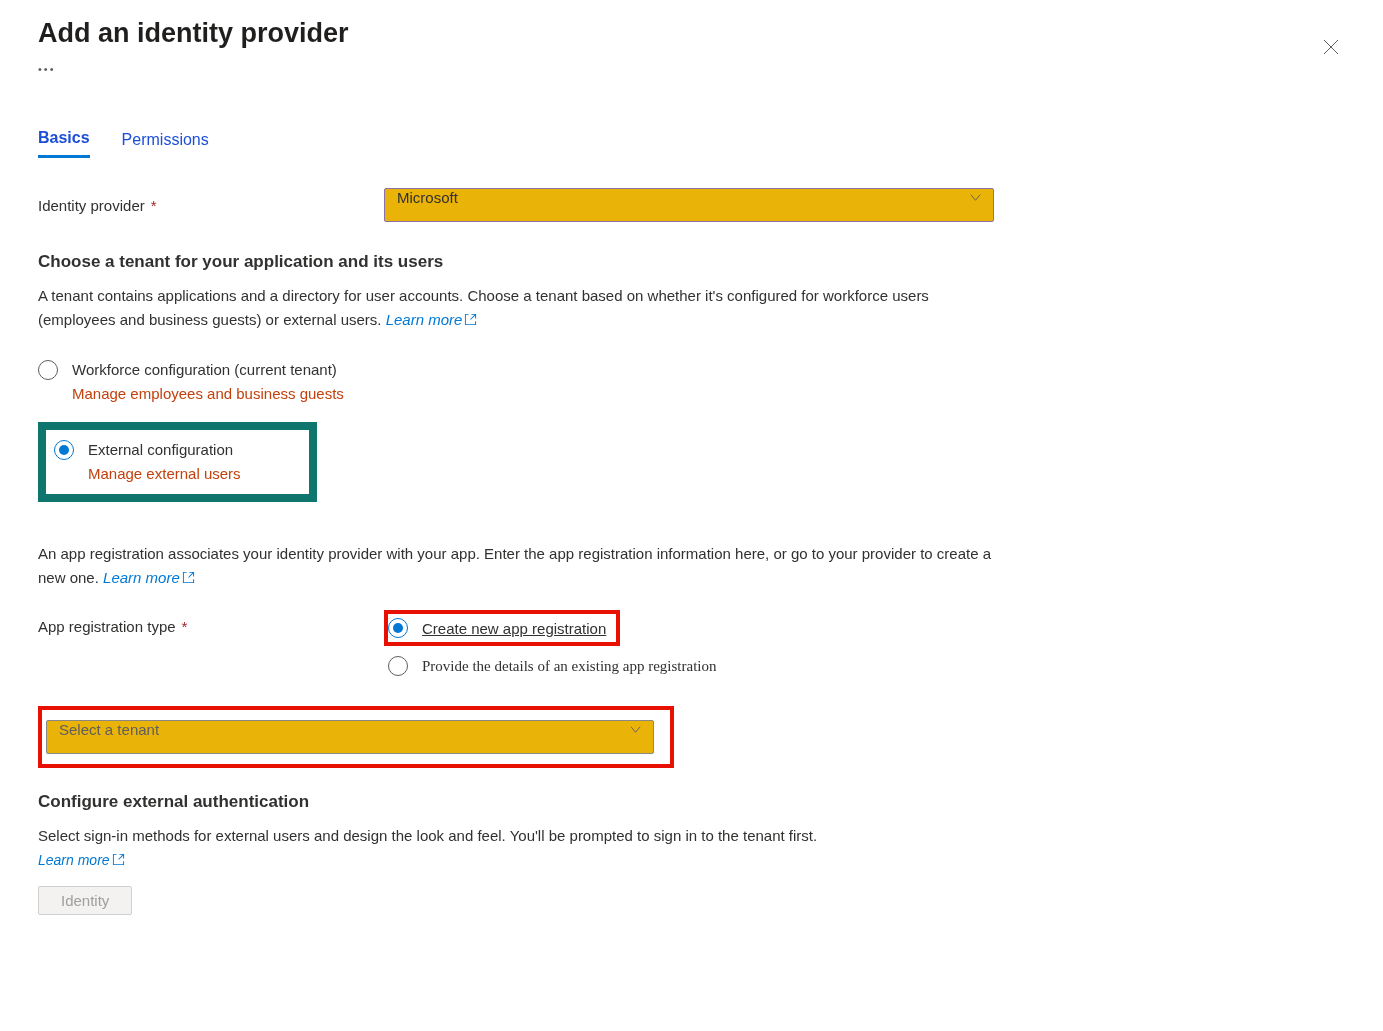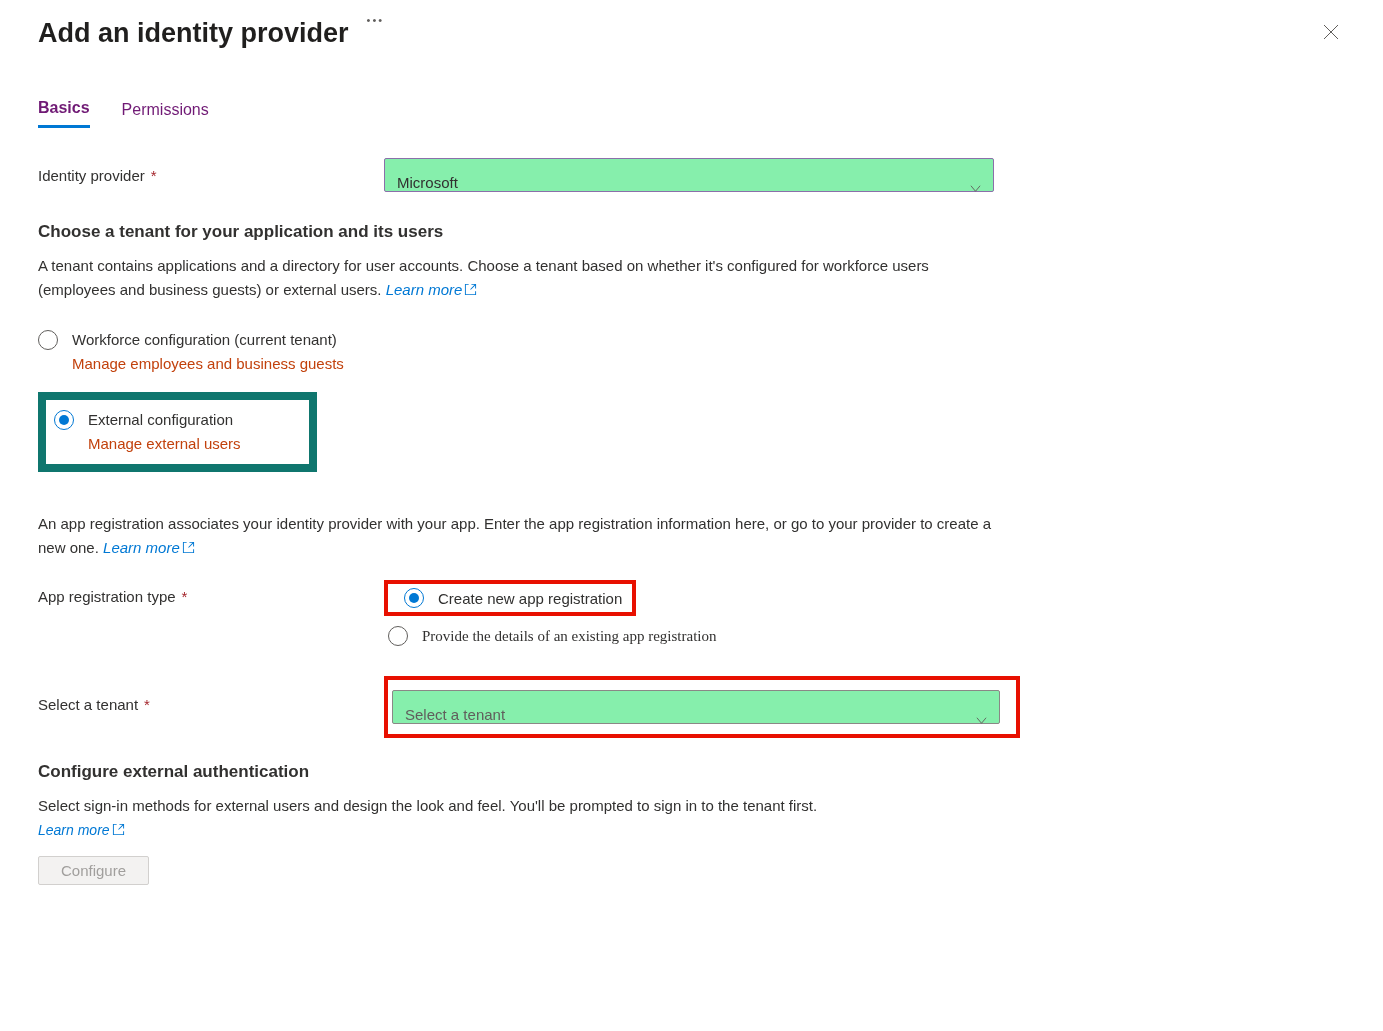--- a/index.html
+++ b/index.html
@@ -11,21 +11,21 @@
       padding: 10px 38px 38px 38px;
       width: 1383px;
     }
     .header {
       display: flex;
       align-items: center;
       justify-content: space-between;
       margin-bottom: 50px;
       padding-top: 8px;
     }
-    .header-left { display: flex; align-items: flex-start; gap: 18px; }
+    .header-left { display: flex; align-items: flex-start; gap: 18px; flex-direction: column; }
     .title {
       font-size: 27px;
       font-weight: 600;
       color: #201f1e;
     }
     .more-icon {
       letter-spacing: 2px;
       color: #605e5c;
       font-size: 11px;
       position: relative;
@@ -44,21 +44,21 @@
     .tabs {
       display: flex;
       gap: 32px;
       border-bottom: none;
       margin-bottom: 30px;
     }
     .tab {
       background: none;
       border: none;
       font-size: 16px;
-      color: #701a75;
+      color: #1d4ed8;
       padding: 0 0 8px 0;
       cursor: pointer;
       font-family: inherit;
     }
     .tab.active {
       font-weight: 600;
       border-bottom: 3px solid #0078d4;
     }
     .form-row {
       display: flex;
@@ -68,26 +68,26 @@
     .label-col { width: 346px; font-size: 15px; }
     .field-col { flex: 1; max-width: 612px; }
     .required { color: #a4262c; margin-left: 6px; }
     .select {
       width: 100%;
       max-width: 610px;
       height: 34px;
       border: 1px solid #8b6faa;
       border-radius: 2px;
       display: flex;
-      align-items: flex-end;
+      align-items: flex-start;
       justify-content: space-between;
       padding: 0 12px;
       font-size: 15px;
       cursor: pointer;
-      background: #86efac;
+      background: #eab308;
     }
     .select.gray { border: 1px solid #8a8886; }
     .select.placeholder { color: #605e5c; }
     .chevron {
       display: inline-block;
       width: 11px; height: 11px;
     }
     .chevron svg { width: 100%; height: 100%; stroke: #605e5c; fill: none; }
     .section-heading {
       font-size: 17px;
@@ -263,37 +263,34 @@
           </svg></span></a>
   </p>
 
   <div class="form-row" style="align-items:flex-start;">
     <div class="label-col" style="padding-top:8px;">
       <span>App registration type</span><span class="required">*</span>
     </div>
     <div class="field-col">
       <div class="inline-radio-group">
         <div class="highlight-red-tight" style="display:inline-flex; width:fit-content;">
-          <div class="inline-radio" style="padding-left:16px;">
+          <div class="inline-radio" style="padding-left:0;text-decoration:underline;">
             <span class="radio-circle checked"></span>
             <span style="font-size:15px;">Create new app registration</span>
           </div>
         </div>
         <div class="inline-radio" style="padding-left:4px;">
           <span class="radio-circle"></span>
           <span style="font-size:15px;font-family:Liberation Serif, serif;">Provide the details of an existing app registration</span>
         </div>
       </div>
     </div>
   </div>
 
   <div class="form-row" style="align-items:flex-start; margin-bottom:24px;">
-    <div class="label-col" style="padding-top:20px;">
-      <span>Select a tenant</span><span class="required">*</span>
-    </div>
     <div class="highlight-red-combo" style="width:636px;">
       <div class="tenant-box-wrap">
         <div class="select gray placeholder">
           <span>Select a tenant</span>
           <span class="chevron"><svg viewBox="0 0 12 12">
                 <polyline points="1,3 6,9 11,3" stroke-width="1"></polyline>
               </svg></span>
         </div>
       </div>
     </div>
@@ -301,16 +298,16 @@
 </div>
 
 
 <h2 class="section-heading">Configure external authentication</h2>
 <p class="section-desc" style="margin-bottom:4px;">Select sign-in methods for external users and design the look and feel. You'll be prompted to sign in to the tenant first.</p>
 <p style="margin-bottom:18px;">
   <a class="link"><span>Learn more</span><span class="ext-icon"><svg viewBox="0 0 14 14">
           <path d="M5 1H1v12h12V9h-1v3H2V2h3V1zm3 0h5v5h-1V2.7L7.35 7.35l-.7-.7L11.3 2H8V1z"></path>
         </svg></span></a>
 </p>
-<button class="btn-disabled" disabled="">Configure</button>
+<button class="btn-disabled" disabled="">Identity</button>
 
 
 
 
 </body></html>

